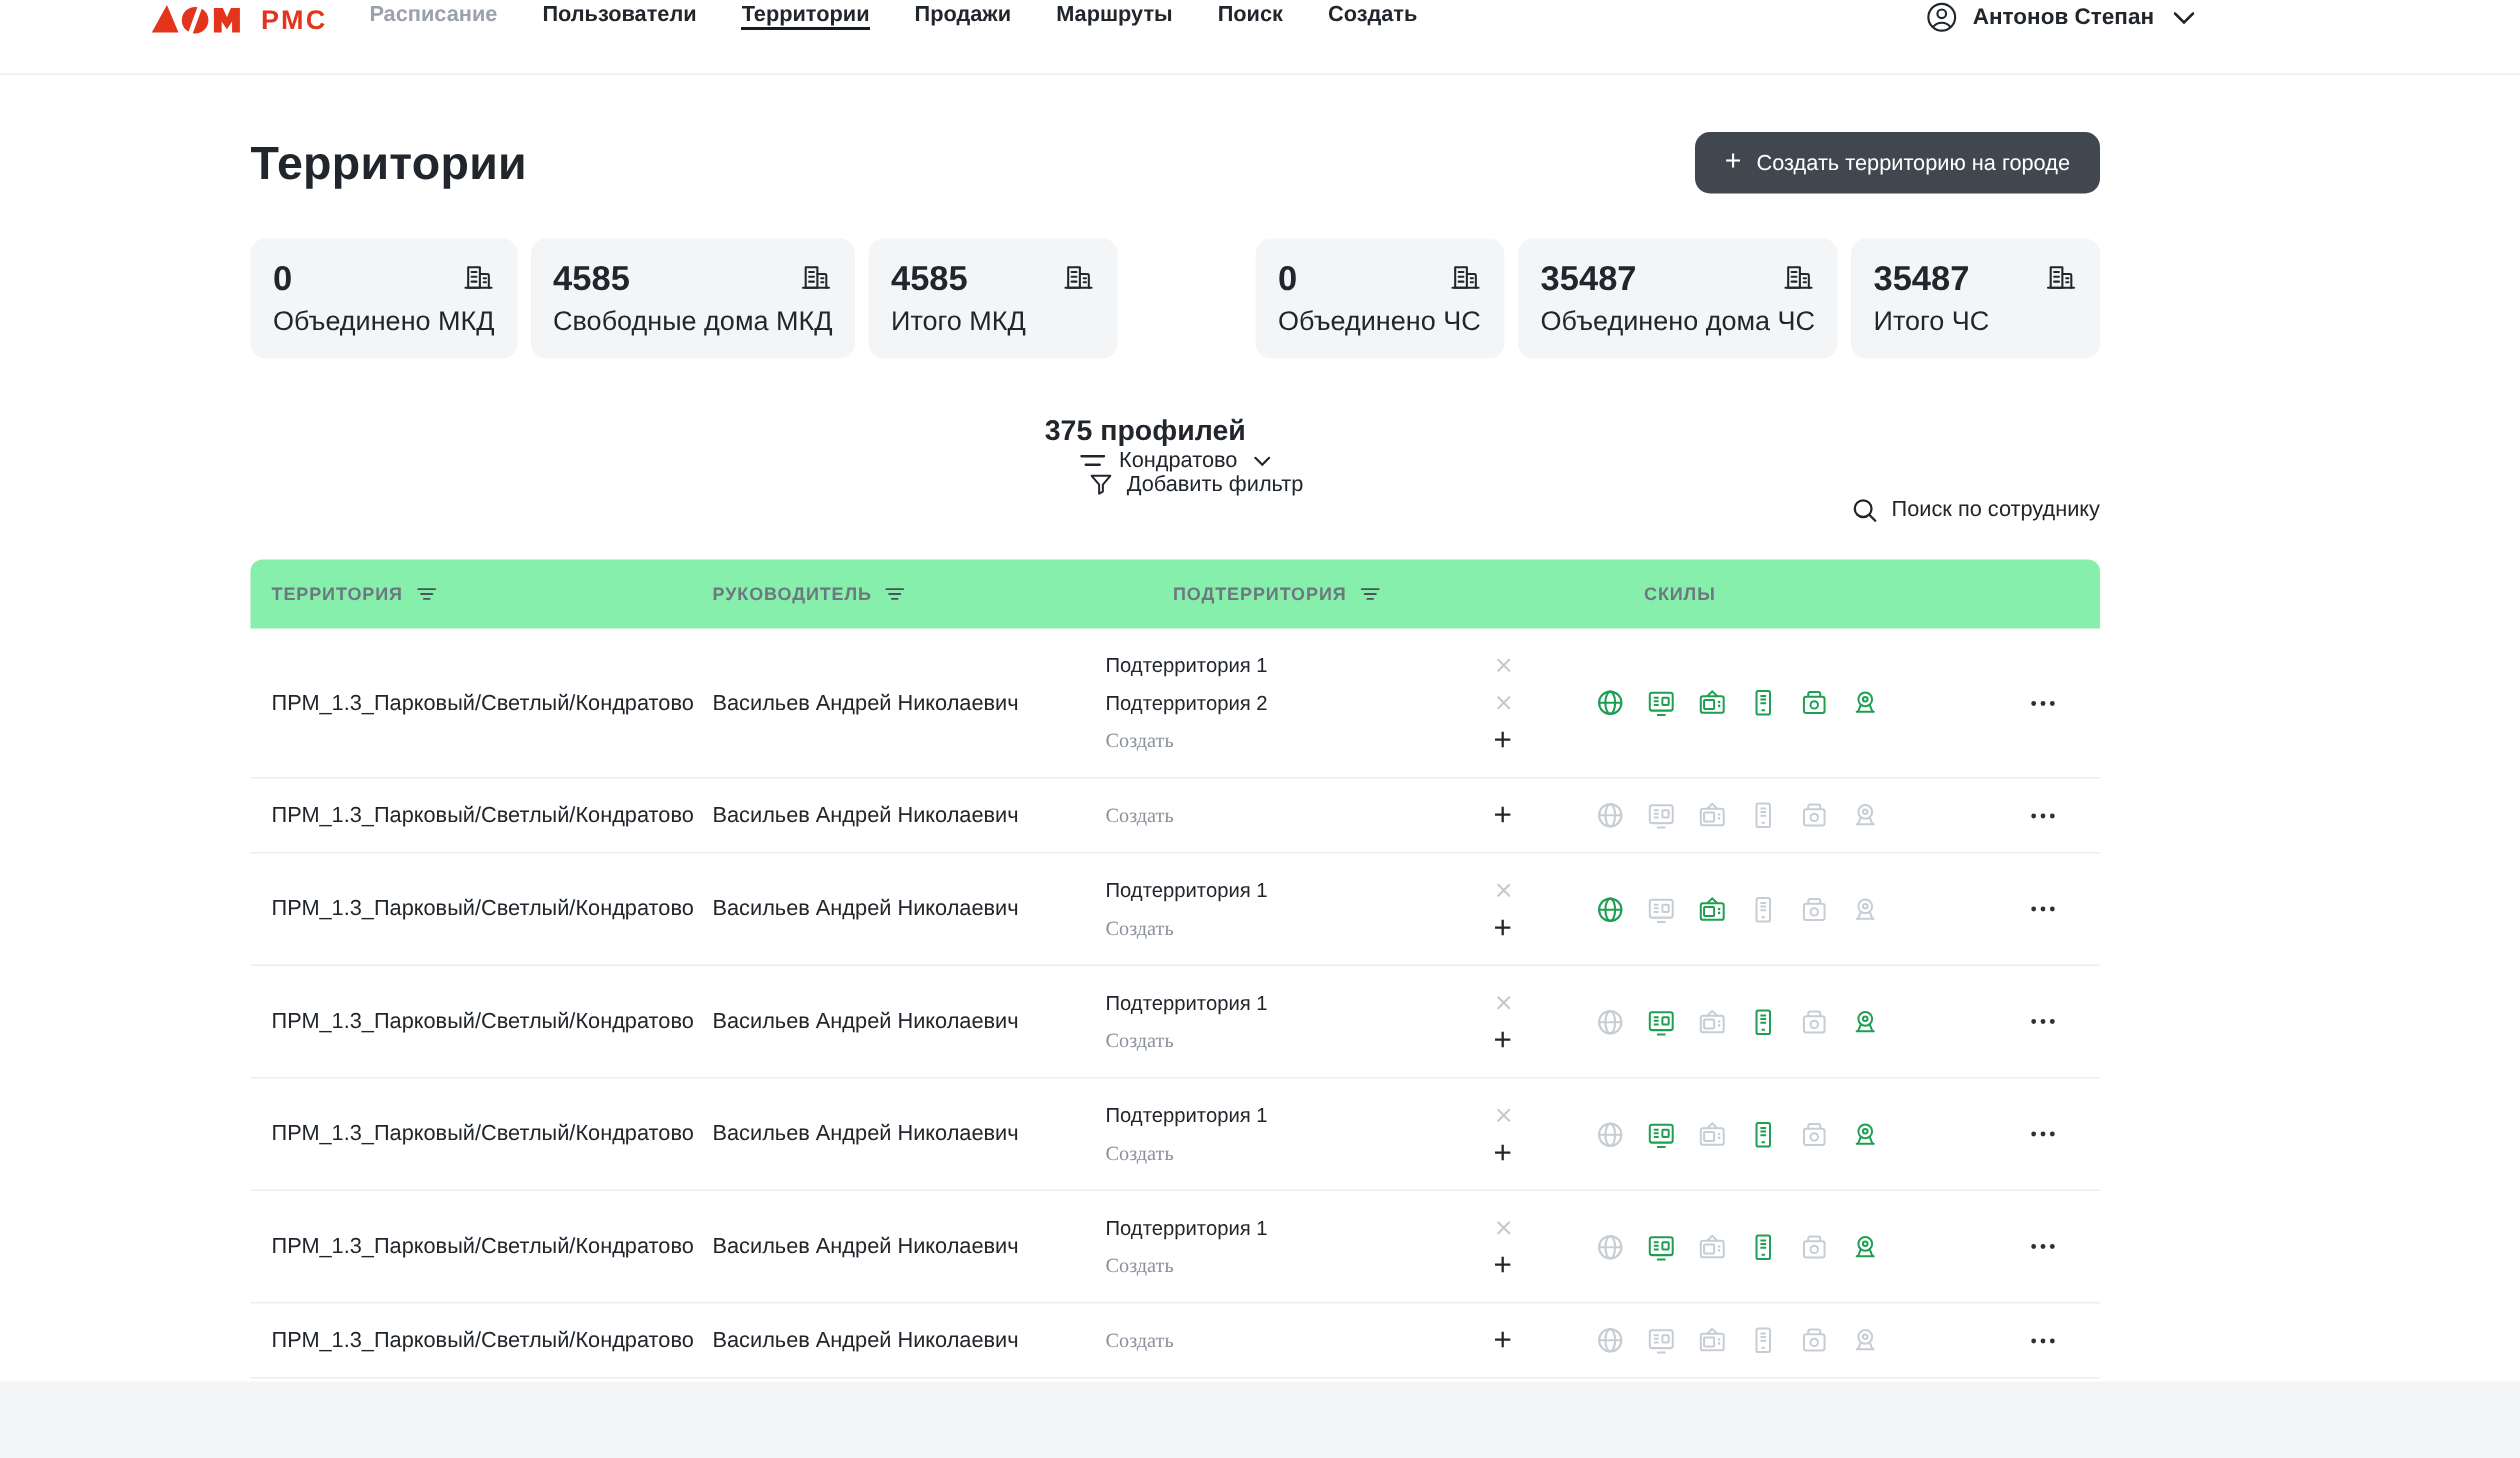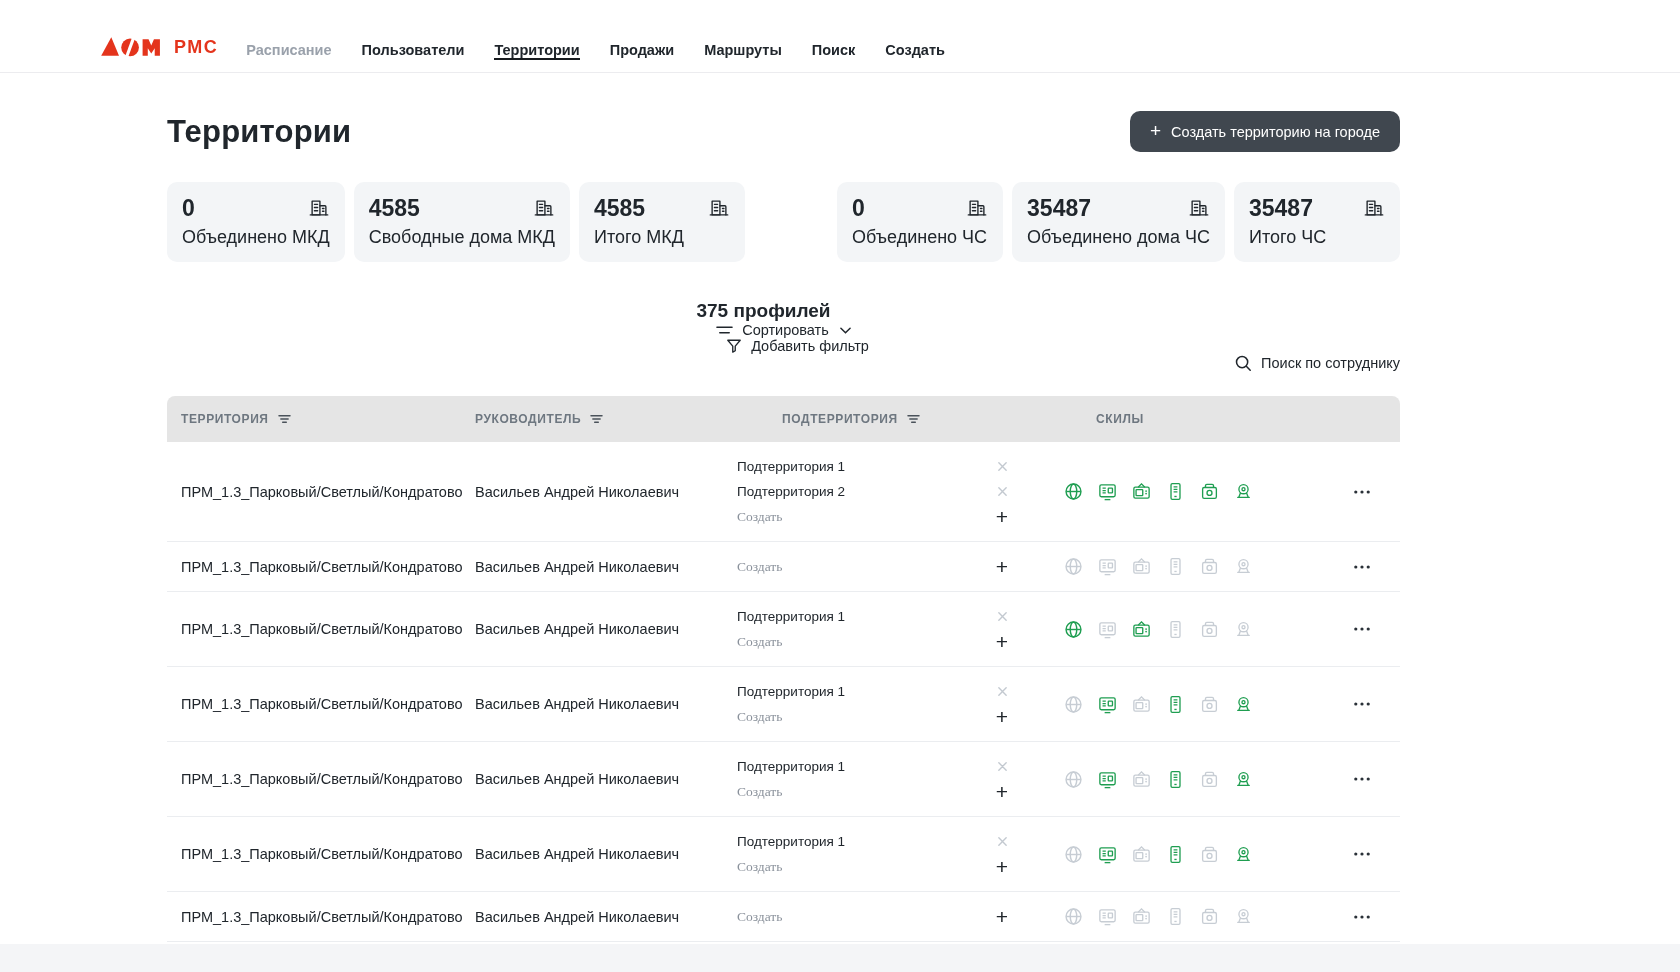--- a/index.html
+++ b/index.html
@@ -7,21 +7,21 @@
   body {
     width:1680px; min-height:972px;
     font-family:"Liberation Sans", sans-serif;
     color:#20262c;
     -webkit-font-smoothing:antialiased;
   }
   .sheet { background:#fff; }
 
   
   .topbar {
-    height:73px; display:flex; align-items:flex-end;
+    height:50px; display:flex; align-items:flex-start;
     padding:0 217px 12px 100px;
     border-bottom:1px solid #ececef; background:#fff;
   }
   .logo { display:flex; align-items:center; gap:10px; cursor:pointer; }
   .logo-text { color:#e4341c; font-weight:800; font-size:18px; letter-spacing:1.5px; }
   .main-nav { display:flex; margin-left:28px; }
   .nav-item {
     display:flex; align-items:center; padding:2px 0 0;
     margin-right:30px; font-size:14.5px; font-weight:600; color:#20262c;
     border-bottom:2px solid transparent; cursor:pointer; text-decoration:none;
@@ -68,21 +68,21 @@
   .tool-btn .chev-sm { display:flex; color:#20262c; margin-left:2px; }
   .search-btn { margin-left:auto; }
 
   
   .table { margin-top:24px; }
   .thead, .trow {
     display:grid;
     grid-template-columns:308px 262px 296px auto 48px;
   }
   .thead {
-    background:#e5e5e5; border-radius:8px 8px 0 0; height:46px; align-items:center;
+    background:#86efac; border-radius:8px 8px 0 0; height:46px; align-items:center;
   }
   .th {
     display:flex; align-items:center; gap:9px;
     font-size:12px; font-weight:700; letter-spacing:.05em; color:#6e7780;
     text-transform:uppercase;
   }
   .th.c1 { padding-left:14px; }
   .th.c3 { padding-left:45px; }
   .th.c4 { padding-left:63px; }
   .th .filter-icn { display:flex; color:#4a525a; cursor:pointer; }
@@ -121,20 +121,35 @@
     </div>
     <nav class="main-nav">
         <a class="nav-item disabled">Расписание</a>
         <a class="nav-item">Пользователи</a>
         <a class="nav-item active">Территории</a>
         <a class="nav-item">Продажи</a>
         <a class="nav-item">Маршруты</a>
         <a class="nav-item">Поиск</a>
         <a class="nav-item">Создать</a>
       </nav>
+    <div class="user-menu">
+      <span class="user-icon">
+        <svg viewBox="0 0 24 24" width="23" height="23" fill="none" stroke="currentColor" stroke-width="1.5">
+            <circle cx="12" cy="12" r="9.3"></circle>
+            <circle cx="12" cy="9.6" r="3"></circle>
+            <path d="M5.9 18.9a7.6 7.6 0 0 1 12.2 0"></path>
+          </svg>
+      </span>
+      <span class="user-name">Антонов Степан</span>
+      <span class="chev">
+        <svg viewBox="0 0 14 8" width="14" height="8" fill="none" stroke="currentColor" stroke-width="1.7" stroke-linecap="round">
+            <path d="M1 1l6 6 6-6"></path>
+          </svg>
+      </span>
+    </div>
   </header>
 
   <main class="content">
 
     <div class="title-row">
       <h1>Территории</h1>
       <button class="create-btn">
         <span class="plus">+</span>
         <span>Создать территорию на городе</span>
       </button>
@@ -238,21 +253,21 @@
     </div>
 
     <div class="toolbar">
       <div class="profiles-count">375 профилей</div>
       <button class="tool-btn">
         <span class="icn">
           <svg viewBox="0 0 18 12" width="17" height="12" fill="none" stroke="currentColor" stroke-width="1.6" stroke-linecap="round">
               <path d="M1 3h16M4 9h10"></path>
             </svg>
         </span>
-        <span>Сортировать</span>
+        <span>Кондратово</span>
         <span class="chev-sm">
           <svg viewBox="0 0 12 7" width="11" height="7" fill="none" stroke="currentColor" stroke-width="1.6" stroke-linecap="round">
               <path d="M1 1l5 5 5-5"></path>
             </svg>
         </span>
       </button>
       <button class="tool-btn">
         <span class="icn">
           <svg viewBox="0 0 18 18" width="16" height="16" fill="none" stroke="currentColor" stroke-width="1.5" stroke-linejoin="round">
               <path d="M2 2.5h14l-5.6 6.6v5.2l-2.8 1.6V9.1z"></path>

